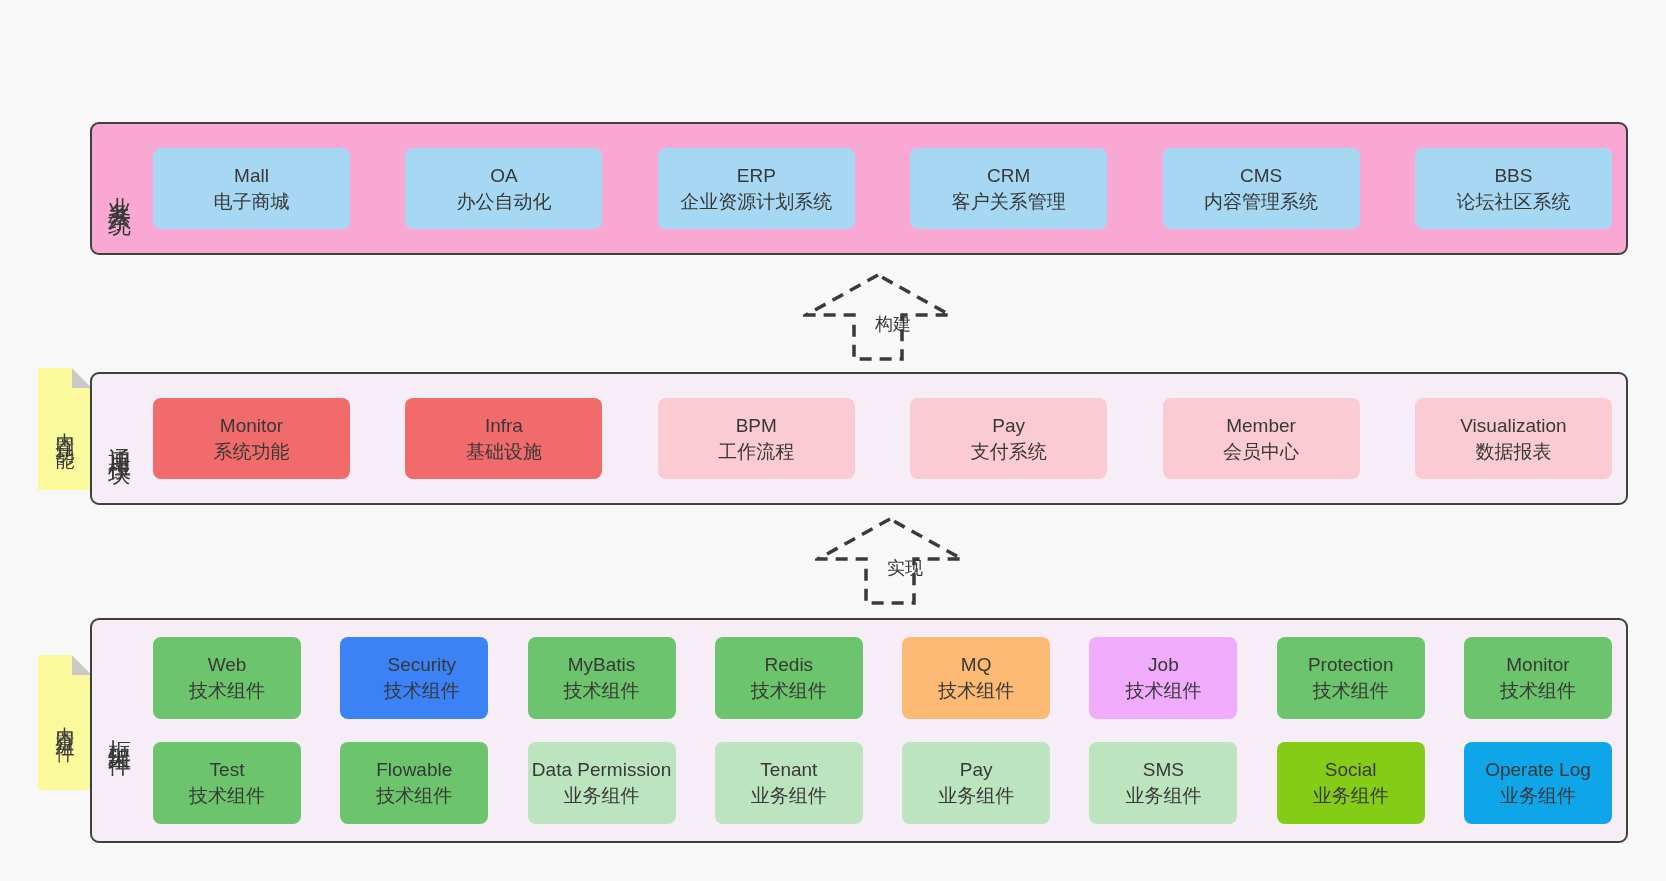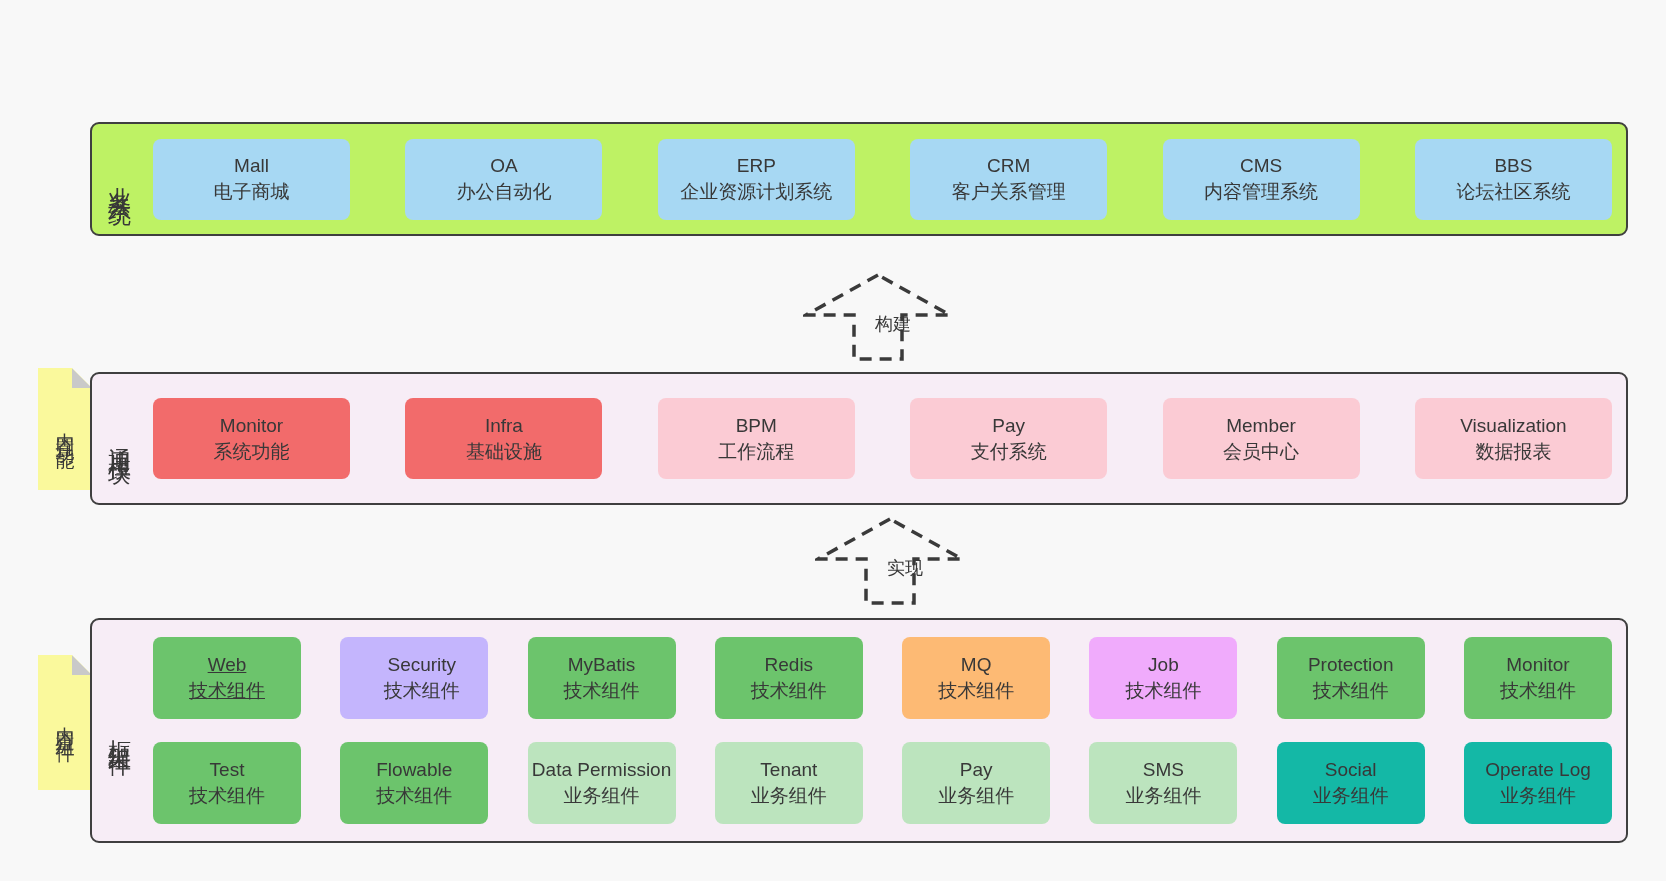--- a/index.html
+++ b/index.html
@@ -61,21 +61,21 @@
   }
   .arrow-label span{
     font-size:18px;color:#383838;padding:1px 3px;display:inline-block;margin-left:30px;
   }
 </style>
 </head>
 <body style="background: rgb(248, 248, 248);">
 
 <div id="canvas">
 
-  <div class="band" style="top: 122px; height: 114px; background: #bef264; border-color: rgb(63, 63, 63);">
+  <div class="band" style="top: 122px; height: 133px; background: #f9a8d4; border-color: rgb(63, 63, 63);">
     <div class="band-label">业务系统</div>
     <div class="band-rows">
         <div class="box-row">
           <div class="box" style="background: rgb(167, 216, 243);">
             <div class="box-name">Mall</div>
             <div class="box-sub">电子商城</div>
           </div>
           <div class="box" style="background: rgb(167, 216, 243);">
             <div class="box-name">OA</div>
             <div class="box-sub">办公自动化</div>
@@ -157,25 +157,25 @@
 
   <div class="sticky" style="top: 655px; height: 135px; background: rgb(250, 249, 156);">
     <div class="sticky-fold" style="background: rgb(201, 201, 201);"></div>
     <div class="sticky-label">内置组件</div>
   </div>
 
   <div class="band band-3" style="top: 618px; height: 225px; background: rgb(247, 237, 246); border-color: rgb(63, 63, 63);">
     <div class="band-label">框架组件</div>
     <div class="band-rows">
         <div class="box-row">
-          <div class="box" style="background: rgb(108, 196, 108); text-decoration: underline;">
+          <div class="box" style="background: rgb(108, 196, 108);">
             <div class="box-name">Web</div>
             <div class="box-sub">技术组件</div>
           </div>
-          <div class="box" style="background: #c4b5fd; padding-left: 17px;">
+          <div class="box" style="background: #3b82f6; padding-left: 17px;">
             <div class="box-name">Security</div>
             <div class="box-sub">技术组件</div>
           </div>
           <div class="box" style="background: rgb(108, 196, 108);">
             <div class="box-name">MyBatis</div>
             <div class="box-sub">技术组件</div>
           </div>
           <div class="box" style="background: rgb(108, 196, 108);">
             <div class="box-name">Redis</div>
             <div class="box-sub">技术组件</div>
@@ -215,25 +215,25 @@
             <div class="box-sub">业务组件</div>
           </div>
           <div class="box" style="background: rgb(188, 228, 190);">
             <div class="box-name">Pay</div>
             <div class="box-sub">业务组件</div>
           </div>
           <div class="box" style="background: rgb(188, 228, 190);">
             <div class="box-name">SMS</div>
             <div class="box-sub">业务组件</div>
           </div>
-          <div class="box" style="background: #14b8a6; align-items: center;">
+          <div class="box" style="background: #84cc16; align-items: center;">
             <div class="box-name">Social</div>
             <div class="box-sub">业务组件</div>
           </div>
-          <div class="box" style="background: #14b8a6;">
+          <div class="box" style="background: #0ea5e9;">
             <div class="box-name">Operate Log</div>
             <div class="box-sub">业务组件</div>
           </div>
         </div>
       </div>
   </div>
 
 </div>
 
 </body></html>

